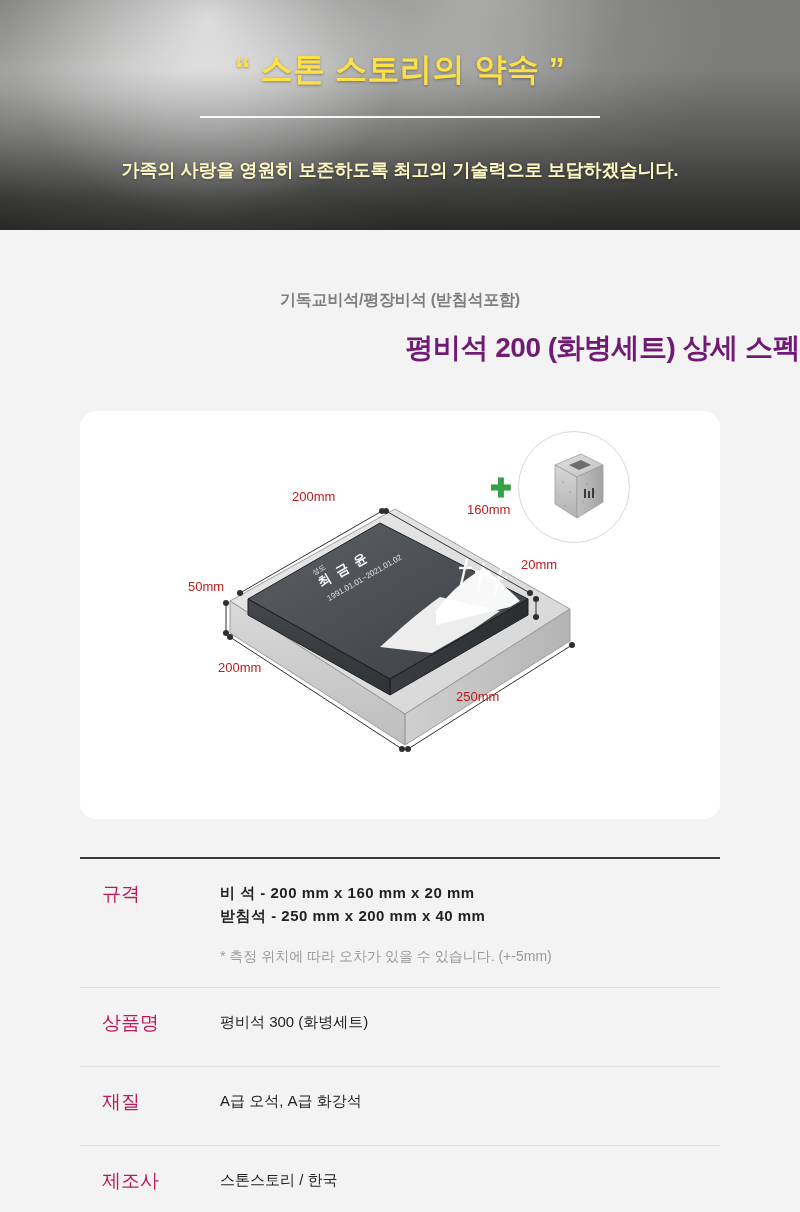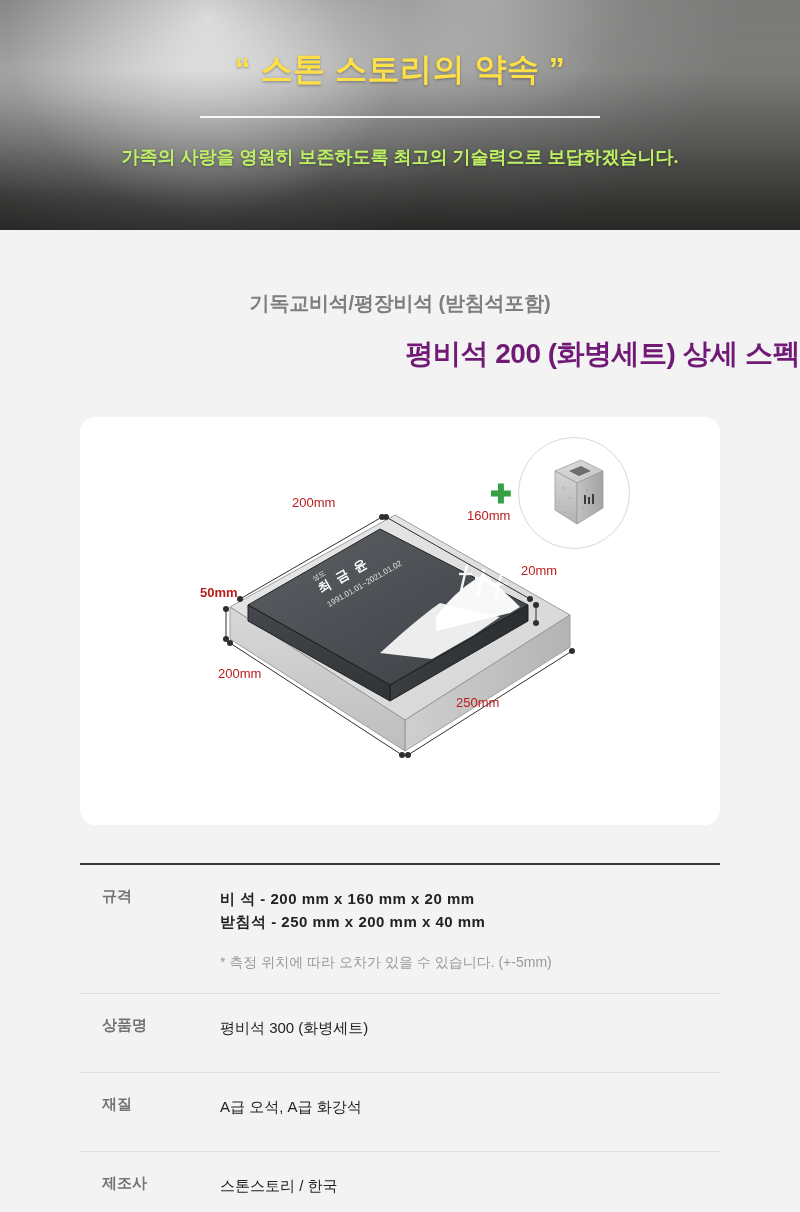--- a/index.html
+++ b/index.html
@@ -51,38 +51,38 @@
     text-shadow: 0 1px 3px rgba(0,0,0,0.35);
   }
   .hero-rule {
     width: 400px;
     height: 2px;
     background: #ffffff;
     margin: 24px auto 0 auto;
     opacity: 0.92;
   }
   .hero-sub {
-    margin-top: 27px;
+    margin-top: 40px;
     font-size: 18px;
     font-weight: bold;
-    color: #bef264;
+    color: #fef9c3;
     text-shadow: 0 1px 3px rgba(0,0,0,0.35);
   }
 
   
   .main {
     background: #f3f3f3;
     width: 800px;
     min-height: 982px;
     padding-top: 60px;
     box-sizing: border-box;
   }
   .eyebrow {
     text-align: center;
-    font-size: 20px;
+    font-size: 16px;
     font-weight: bold;
     color: #7e7e7e;
     letter-spacing: -0.2px;
   }
   .headline {
     text-align: right;
     font-size: 28px;
     font-weight: bold;
     color: #701a75;
     margin-top: 18px;
@@ -104,21 +104,21 @@
   }
   .dim-label {
     position: absolute;
     font-size: 13px;
     color: #b91c1c;
     white-space: nowrap;
   }
   .dim-200-top   { left: 212px; top: 78px; }
   .dim-160       { left: 387px; top: 84px; margin-top: 7px; }
   .dim-20        { left: 441px; top: 146px; }
-  .dim-50        { left: 120px; top: 168px; font-weight: bold; }
+  .dim-50        { left: 108px; top: 168px; }
   .dim-200-left  { left: 138px; top: 249px; }
   .dim-250       { left: 376px; top: 278px; }
 
   
   .vase-circle {
     position: absolute;
     left: 438px;
     top: 20px;
     width: 110px;
     height: 110px;
@@ -151,23 +151,23 @@
     align-items: flex-start;
     border-bottom: 1px solid #e0e0e0;
     padding: 22px 0 20px 0;
     min-height: 36px;
   }
   .spec-row:last-child { border-bottom: 1px solid #c2410c; }
   .spec-key {
     width: 140px;
     padding-left: 22px;
     box-sizing: border-box;
-    font-size: 15px;
-    font-weight: bold;
-    color: #737373;
+    font-size: 19px;
+    font-weight: normal;
+    color: #be185d;
   }
   .spec-val {
     flex: 1;
     font-size: 15px;
     color: #222;
     line-height: 1.55;
   }
   .spec-val.bold { font-weight: bold; }
   .spec-note {
     margin-top: 18px;

